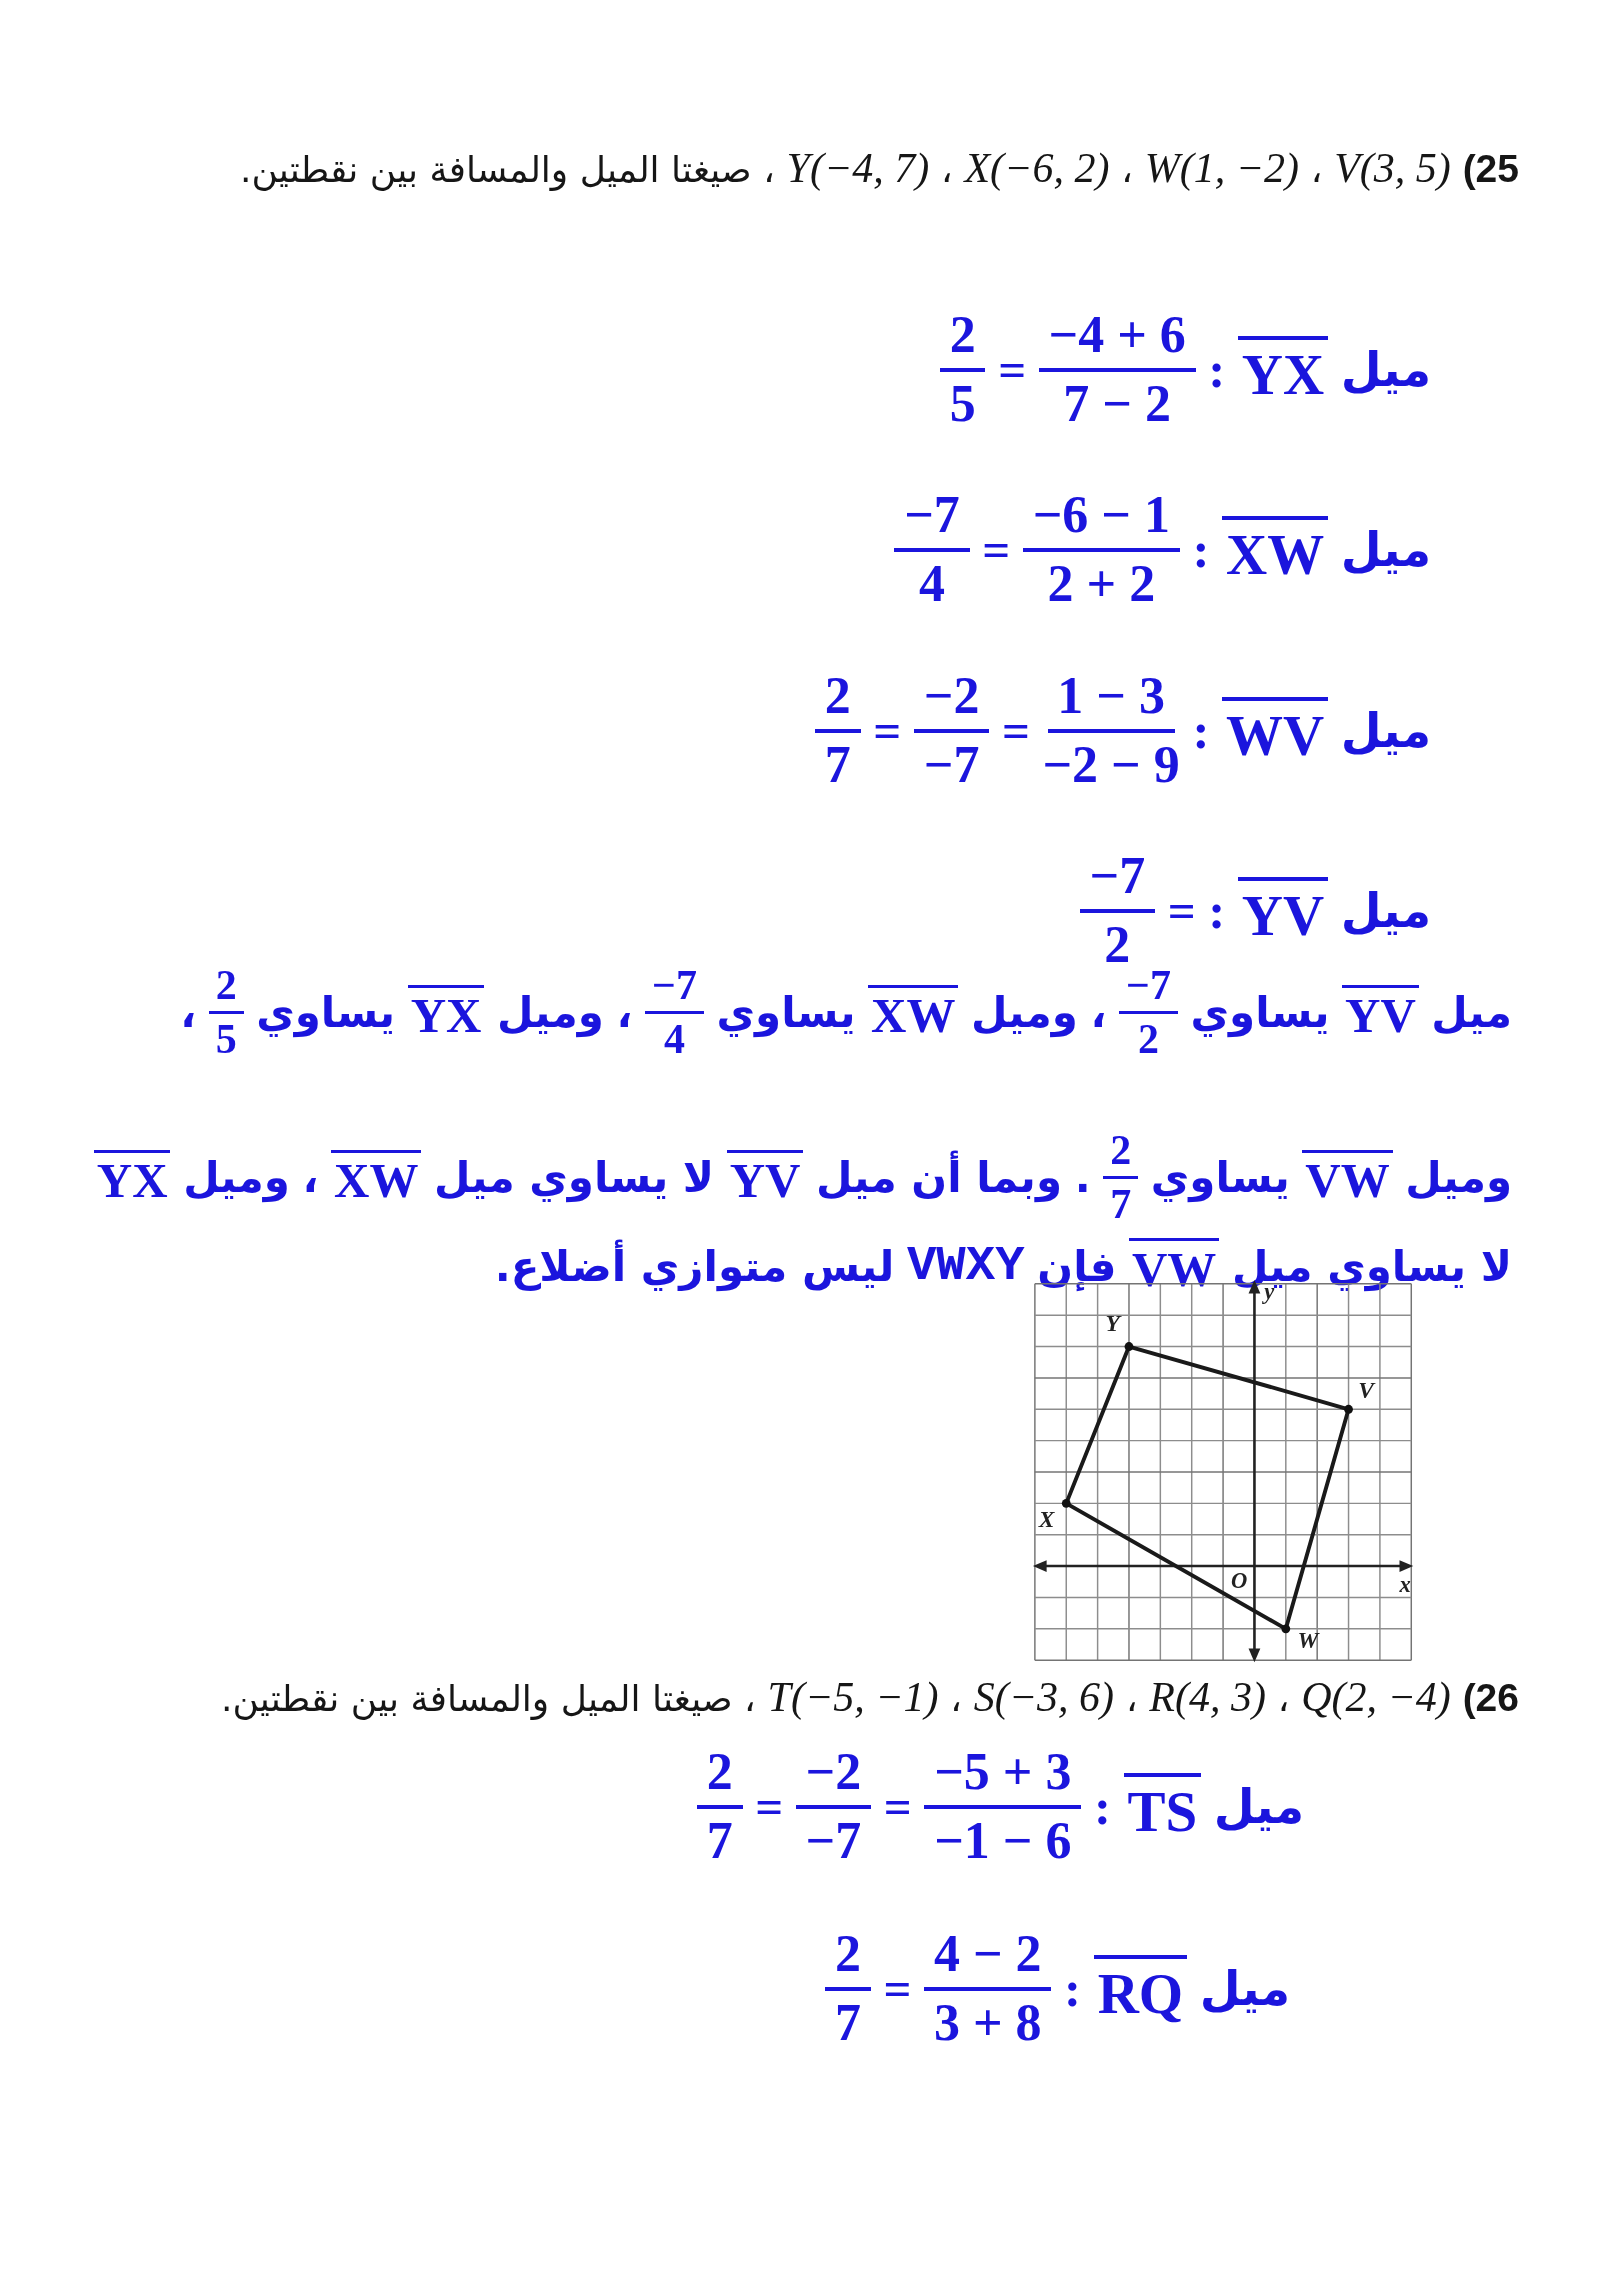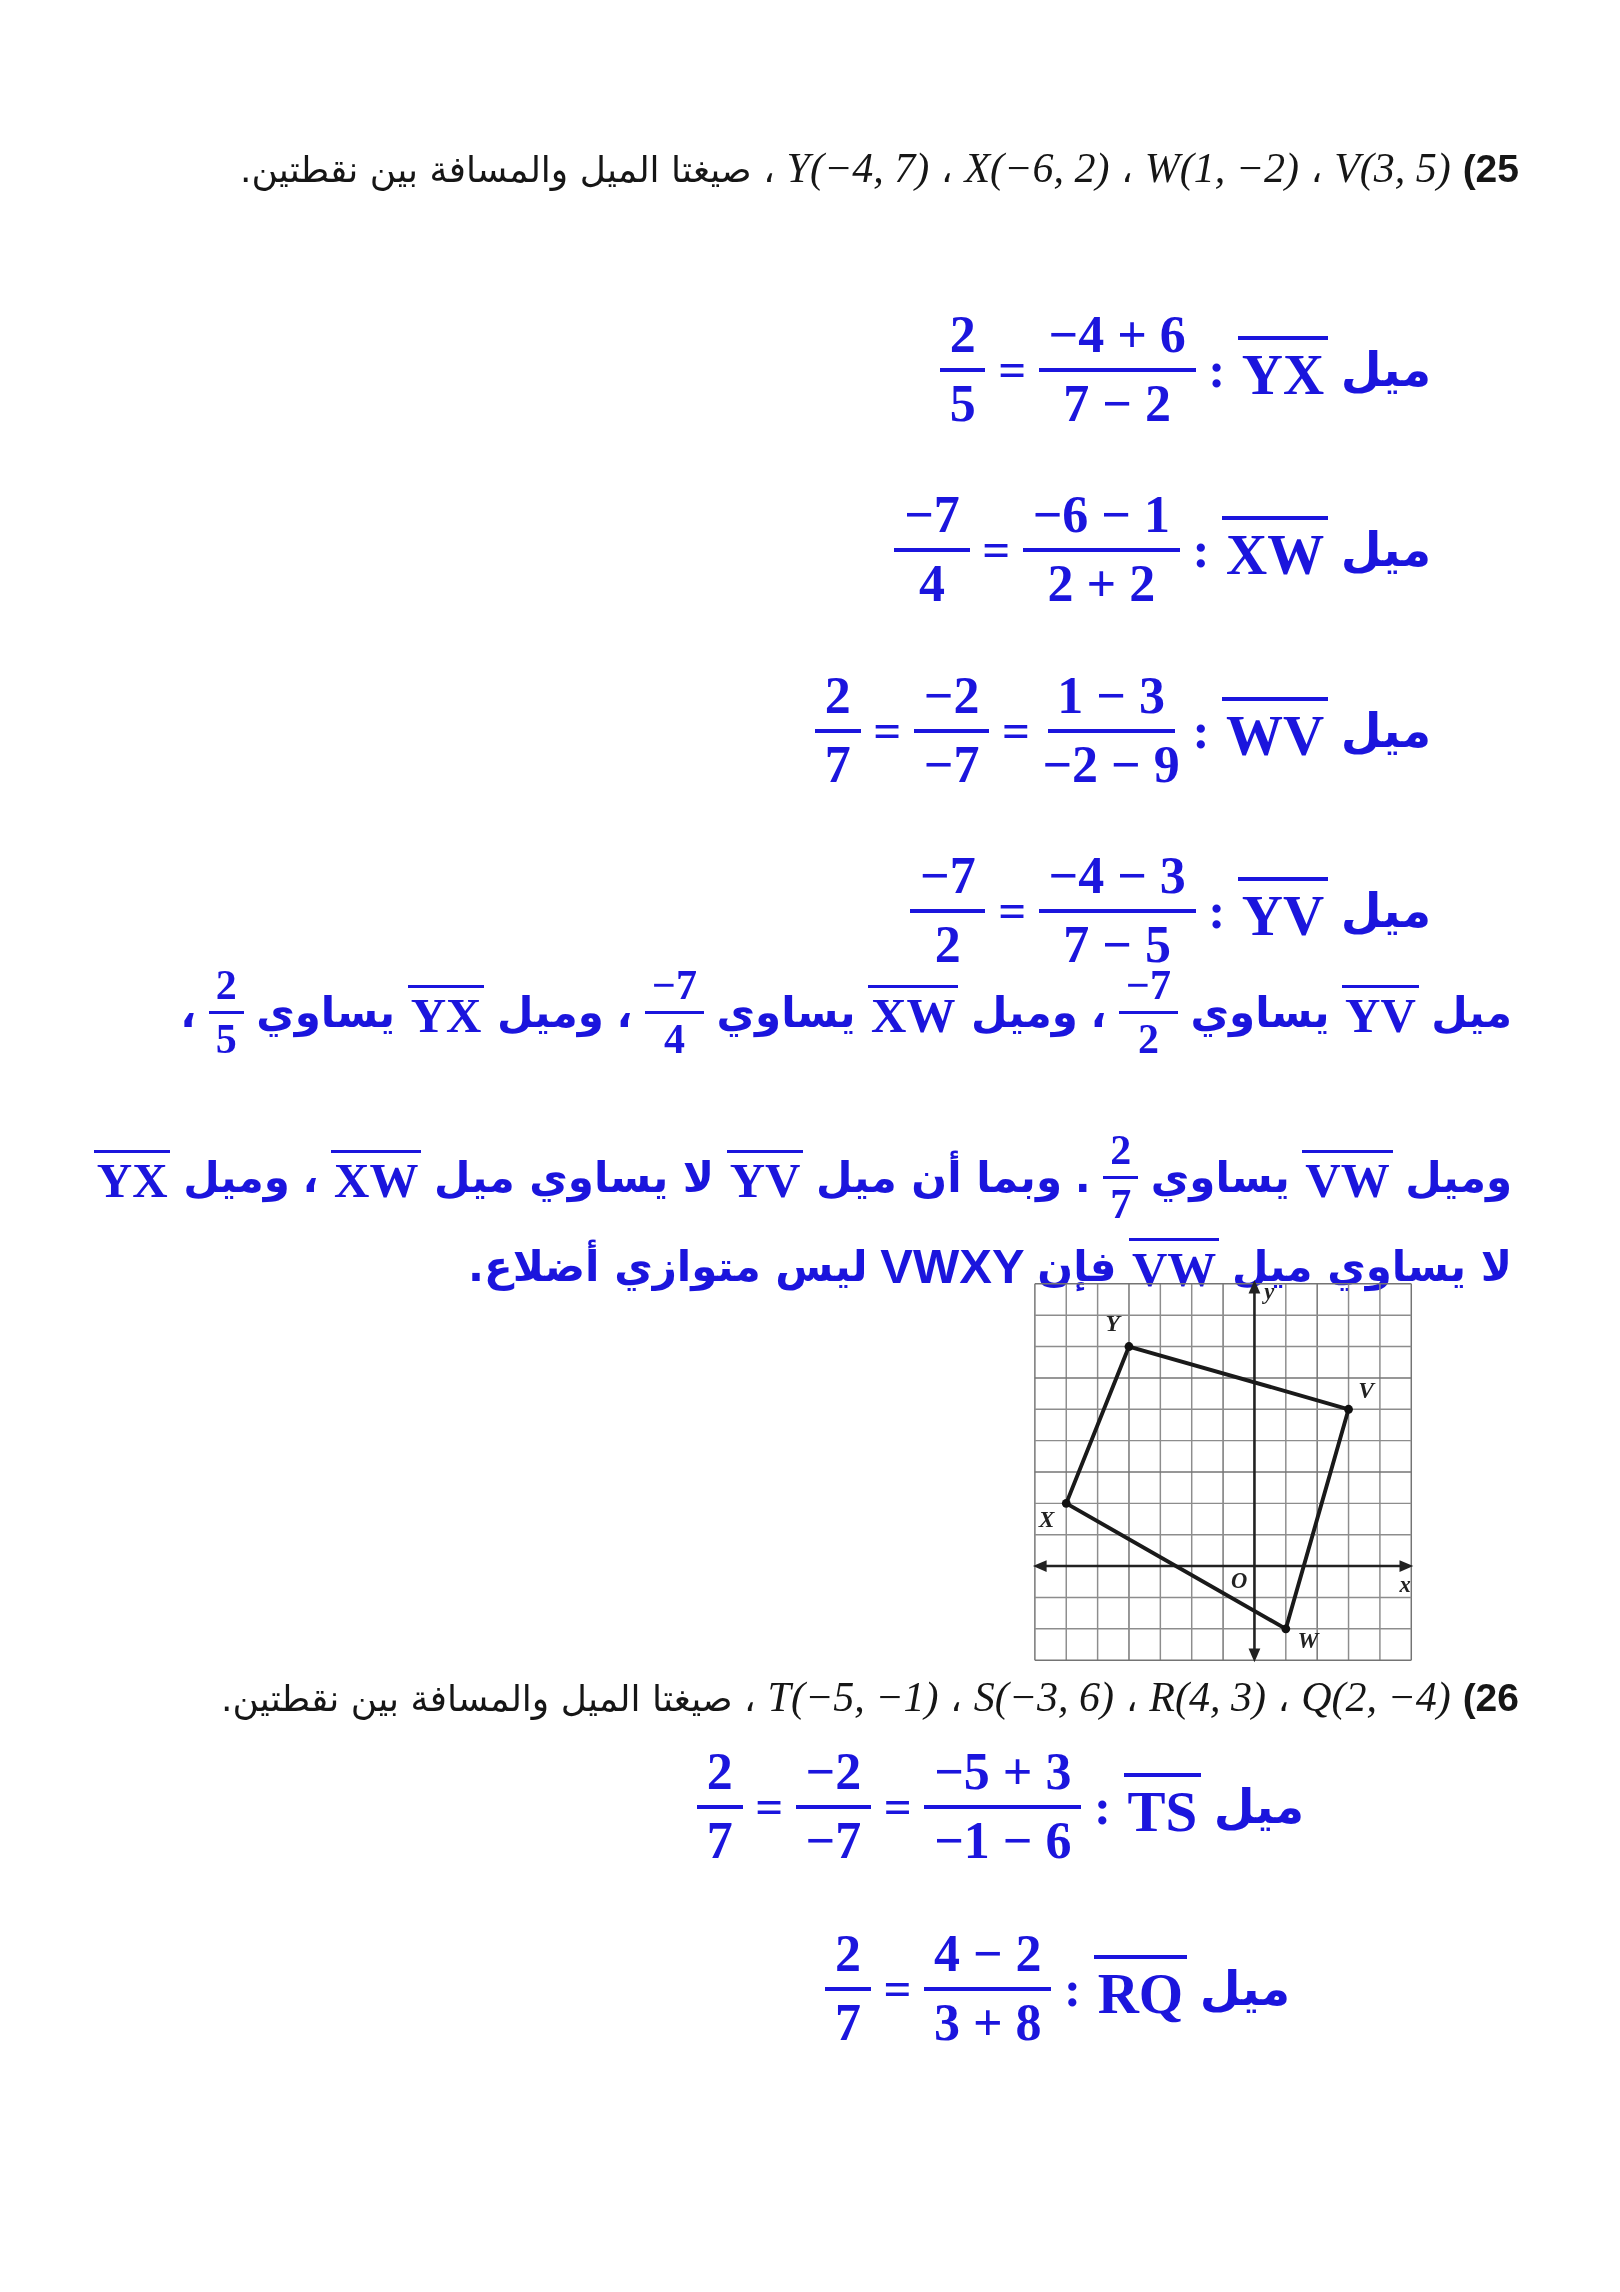--- a/index.html
+++ b/index.html
@@ -23,21 +23,21 @@
   .frac{display:inline-flex;flex-direction:column;align-items:center;direction:ltr;}
   .frac .fnum{font-family:"Liberation Serif",serif;font-weight:700;font-size:52px;line-height:1.12;
               border-bottom:4.9px solid currentColor;padding:0 9.8px 3.9px 9.8px;}
   .frac .fden{font-family:"Liberation Serif",serif;font-weight:700;font-size:52px;line-height:1.12;padding-top:2.9px;}
 
   
   .par{position:absolute;display:flex;direction:rtl;align-items:center;column-gap:12.7px;color:var(--blue);white-space:nowrap;}
   .par .ar{font-family:"DejaVu Sans",sans-serif;font-weight:700;font-size:42px;}
   .par .seg{font-family:"Liberation Serif",serif;font-weight:700;font-size:49px;line-height:1;
             border-top:3.9px solid currentColor;padding:3.9px 2.9px 0 2.9px;}
-  .par .lat{font-family:Liberation Sans, sans-serif;font-weight:700;font-size:49px;}
+  .par .lat{font-family:Liberation Mono, monospace;font-weight:700;font-size:49px;}
   .par .frac .fnum{font-size:42px;border-bottom-width:3.9px;padding:0 6.9px 2.9px 6.9px;}
   .par .frac .fden{font-size:42px;padding-top:2px;}
 
   #graph-wrap{position:absolute;left:1025px;top:1274px;width:404px;height:396px;}
 </style>
 </head>
 <body>
 
 <div id="page">
 
@@ -97,24 +97,20 @@
       <span class="op">=</span>
       <span class="frac">
         <span class="fnum" dir="ltr">2</span>
         <span class="fden" dir="ltr">7</span>
       </span>
     </div>
   <div class="eq" style="top:835px;right:189px;">
       <span class="ar">ميل</span>
       <span class="seg" dir="ltr">YV</span>
       <span class="colon">:</span>
-      <span class="frac">
-        <span class="fnum" dir="ltr">−4 − 3</span>
-        <span class="fden" dir="ltr">7 − 5</span>
-      </span>
       <span class="op">=</span>
       <span class="frac">
         <span class="fnum" dir="ltr">−7</span>
         <span class="fden" dir="ltr">2</span>
       </span>
     </div>
 
   <div class="par" style="top:939px;right:108px;height:147px;">
       <span class="ar">ميل</span>
       <span class="seg" dir="ltr">YV</span>

